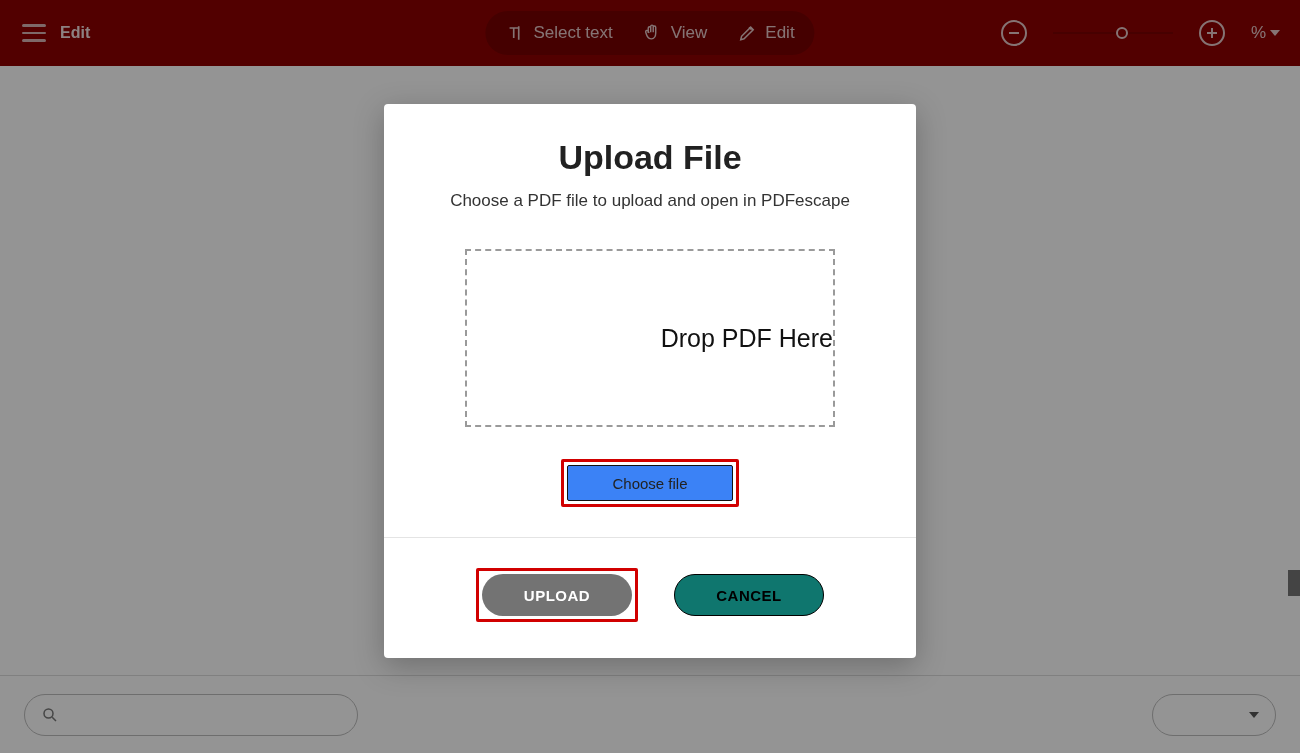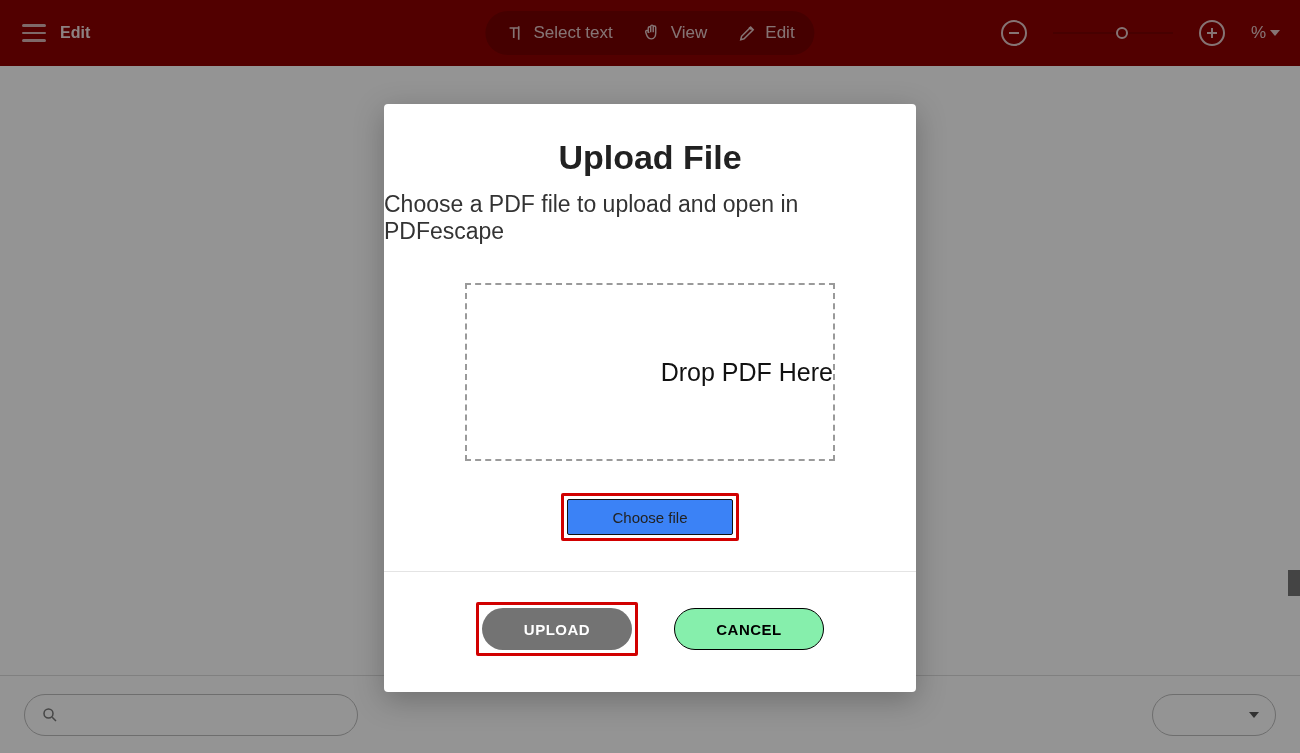--- a/index.html
+++ b/index.html
@@ -99,21 +99,21 @@
     background: #fff;
     border-radius: 4px;
     z-index: 20;
     box-shadow: 0 8px 30px rgba(0,0,0,0.25);
     padding-top: 34px;
   }
   .modal h1 {
     text-align:center; font-size: 34px; font-weight: 700; color:#212121;
   }
   .modal .subtitle {
-    text-align:left; font-size: 23px; color:#333; margin-top: 14px;
+    text-align:center; font-size: 17px; color:#333; margin-top: 14px;
   }
   .dropzone {
     margin: 38px auto 0 auto;
     width: 370px; height: 178px;
     border: 2.5px dashed #9a9a9a;
     display:flex; align-items:center; justify-content:flex-end;
     font-size: 25px; color:#111;
   }
   .choose-file-wrap {
     display:flex; justify-content:center; margin-top: 32px; padding-bottom: 30px;
@@ -130,21 +130,21 @@
   .modal-actions {
     display:flex; justify-content:center; gap: 36px;
     padding: 30px 0 36px 0;
   }
   .upload-highlight { border: 3px solid #d10000; padding: 3px; border-radius: 2px; }
   .btn-upload {
     width: 150px; height: 42px; background:#737373; color:#fff; border:none;
     border-radius: 22px; font-size: 15px; font-weight:700; letter-spacing: 0.5px; cursor:pointer;
   }
   .btn-cancel {
-    width: 150px; height: 42px; background:#86efac; color:#000; border:1.5px solid #000;
+    width: 150px; height: 42px; background:#0f766e; color:#000; border:1.5px solid #000;
     border-radius: 22px; font-size: 15px; font-weight:700; letter-spacing: 0.5px; cursor:pointer;
     align-self:center;
   }
 
   
   .bottombar {
     position:absolute; left:0; right:0; bottom:0;
     height: 78px;
     background:#fff;
     border-top:1px solid #ddd;

